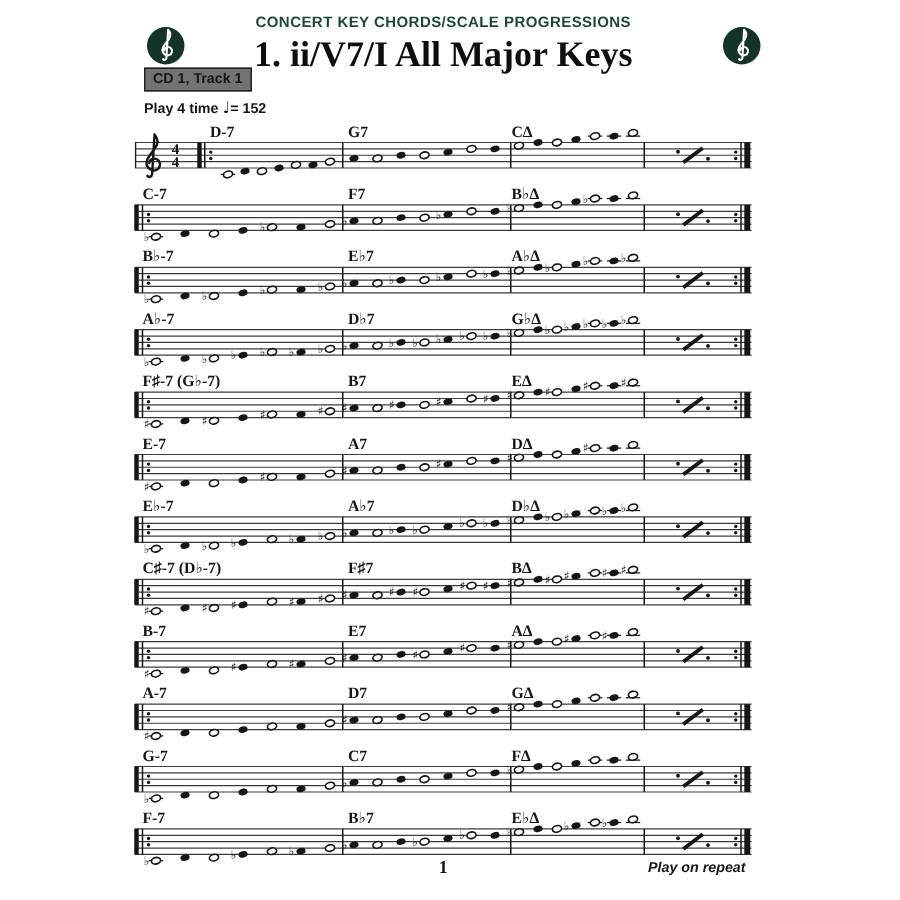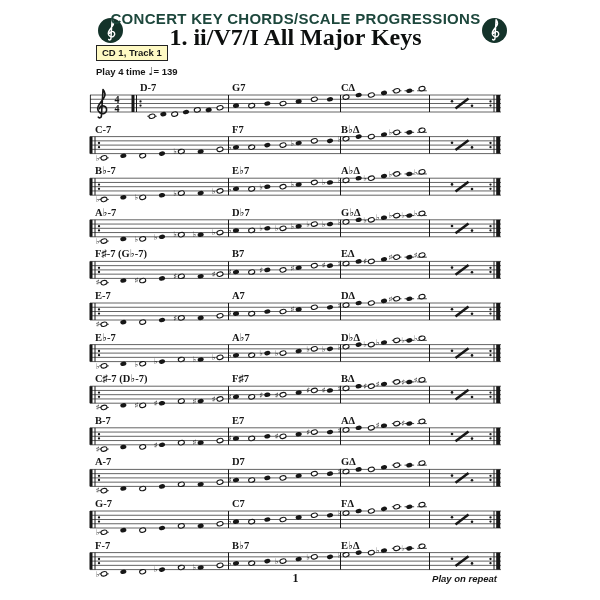--- a/index.html
+++ b/index.html
@@ -1,28 +1,28 @@
 <!DOCTYPE html>
 <html><head>
 <meta charset="utf-8">
 <style>
   html,body{margin:0;padding:0}
   body{width:600px;height:600px;background:#ffffff;position:relative;overflow:hidden;
        font-family:"Liberation Sans",sans-serif;color:#161616}
   .abs{position:absolute}
-  .kicker{left:88px;top:10px;width:415px;text-align:center;font-size:15px;font-weight:bold;
+  .kicker{left:88px;top:10px;width:415px;text-align:center;font-size:10px;font-weight:bold;
           letter-spacing:.3px;color:#1d473c}
   .title{left:88px;top:24px;width:415px;text-align:center;font-size:24px;font-weight:bold;
          font-family:"Liberation Serif","DejaVu Serif",serif;color:#0d0f0e}
   .badge{width:25px;height:25px;border-radius:50%;background:#14332a;display:flex;
          align-items:center;justify-content:center}
   .badge-left{left:98px;top:18px}
   .badge-right{left:482px;top:18px}
   .track-box{left:96px;top:45px;border:1.4px solid #222;padding:1px 5px 2px 5px;
-             font-size:9.5px;font-weight:bold;background:#fef9c3}
+             font-size:9.5px;font-weight:bold;background:#737373}
   .play-info{left:96px;top:65px;font-size:9.5px;font-weight:bold}
   .play-info .glyph{font-family:"DejaVu Sans",sans-serif;font-size:11px}
   .page-num{left:88px;top:571px;width:415px;text-align:center;font-size:12px;font-weight:bold;
             font-family:"Liberation Serif","DejaVu Serif",serif}
   .fine{right:103px;top:573px;font-size:9.5px;font-weight:bold;font-style:italic}
   #score-svg{left:0;top:0}
 </style>
 </head>
 <body>
 
@@ -738,17 +738,17 @@
   <svg width="14" height="23" viewBox="0 0 20 34">
     <path d="M11.6 1.2 C14 4 14.4 7.4 12.1 10.6 L7.9 16.3 C5.3 19.8 5.2 23.4 8.3 25.5 C11.3 27.5 14.7 26.1 15.3 23.2 C15.9 20.3 13.8 18.1 11.2 18.3 C9.3 18.5 8.1 19.7 7.9 21.3 M11.6 1.2 L9.9 29 M9.9 29 C9.7 31 7.4 31.6 6.6 30.2" fill="none" stroke="#ffffff" stroke-width="2.1" stroke-linecap="round"></path>
   </svg>
 </div>
 
 <div class="abs kicker">CONCERT KEY CHORDS/SCALE PROGRESSIONS</div>
 <div class="abs title">1. ii/V7/I All Major Keys</div>
 <div class="abs track-box">CD 1, Track 1</div>
 <div class="abs play-info">
   <span>Play 4 time</span>
-  <span class="glyph">♩</span><span>= 139</span>
+  <span class="glyph">♩</span><span>= 152</span>
 </div>
 
 <div class="abs page-num">1</div>
 <div class="abs fine">Play on repeat</div>
 
 </body></html>

